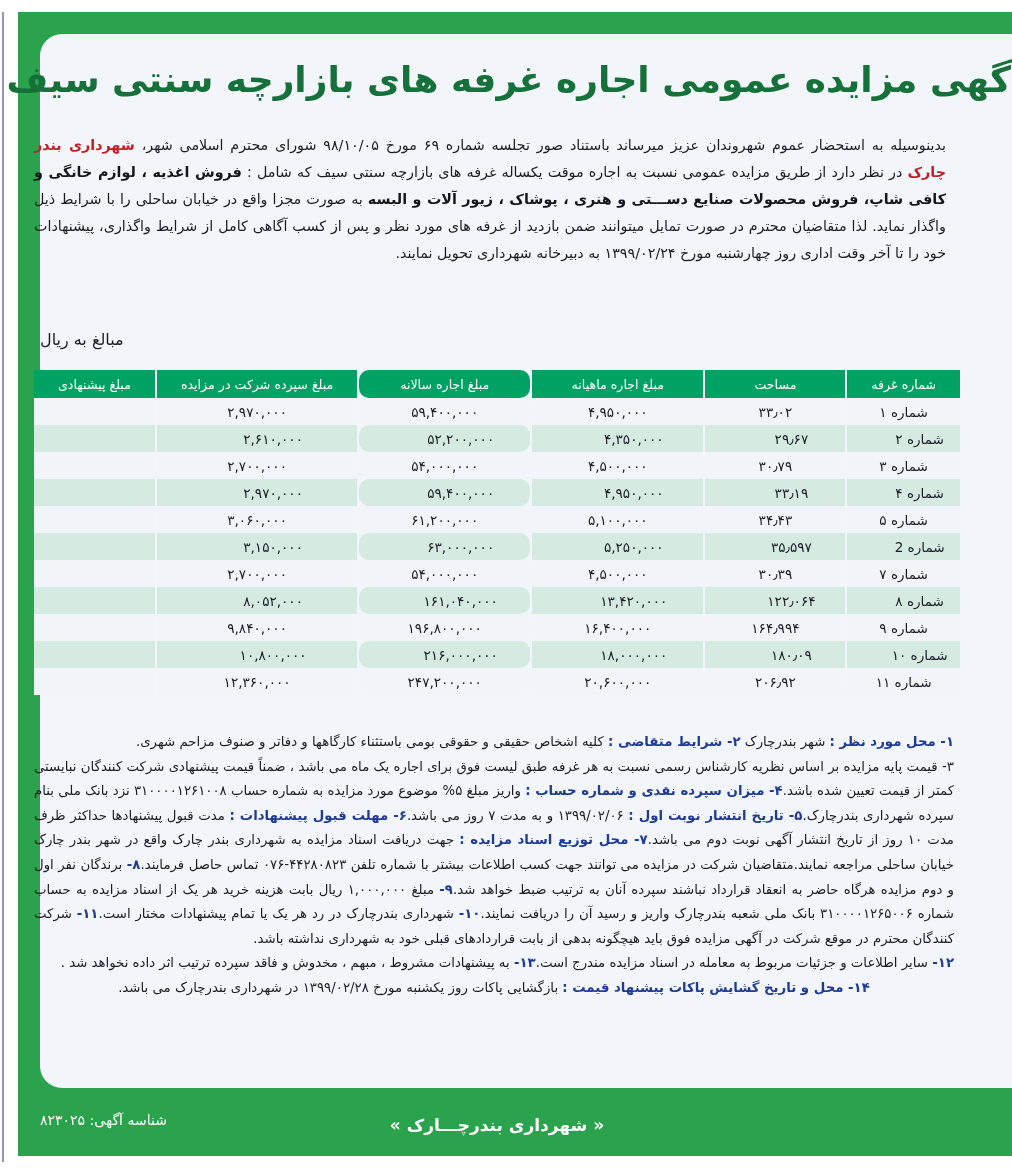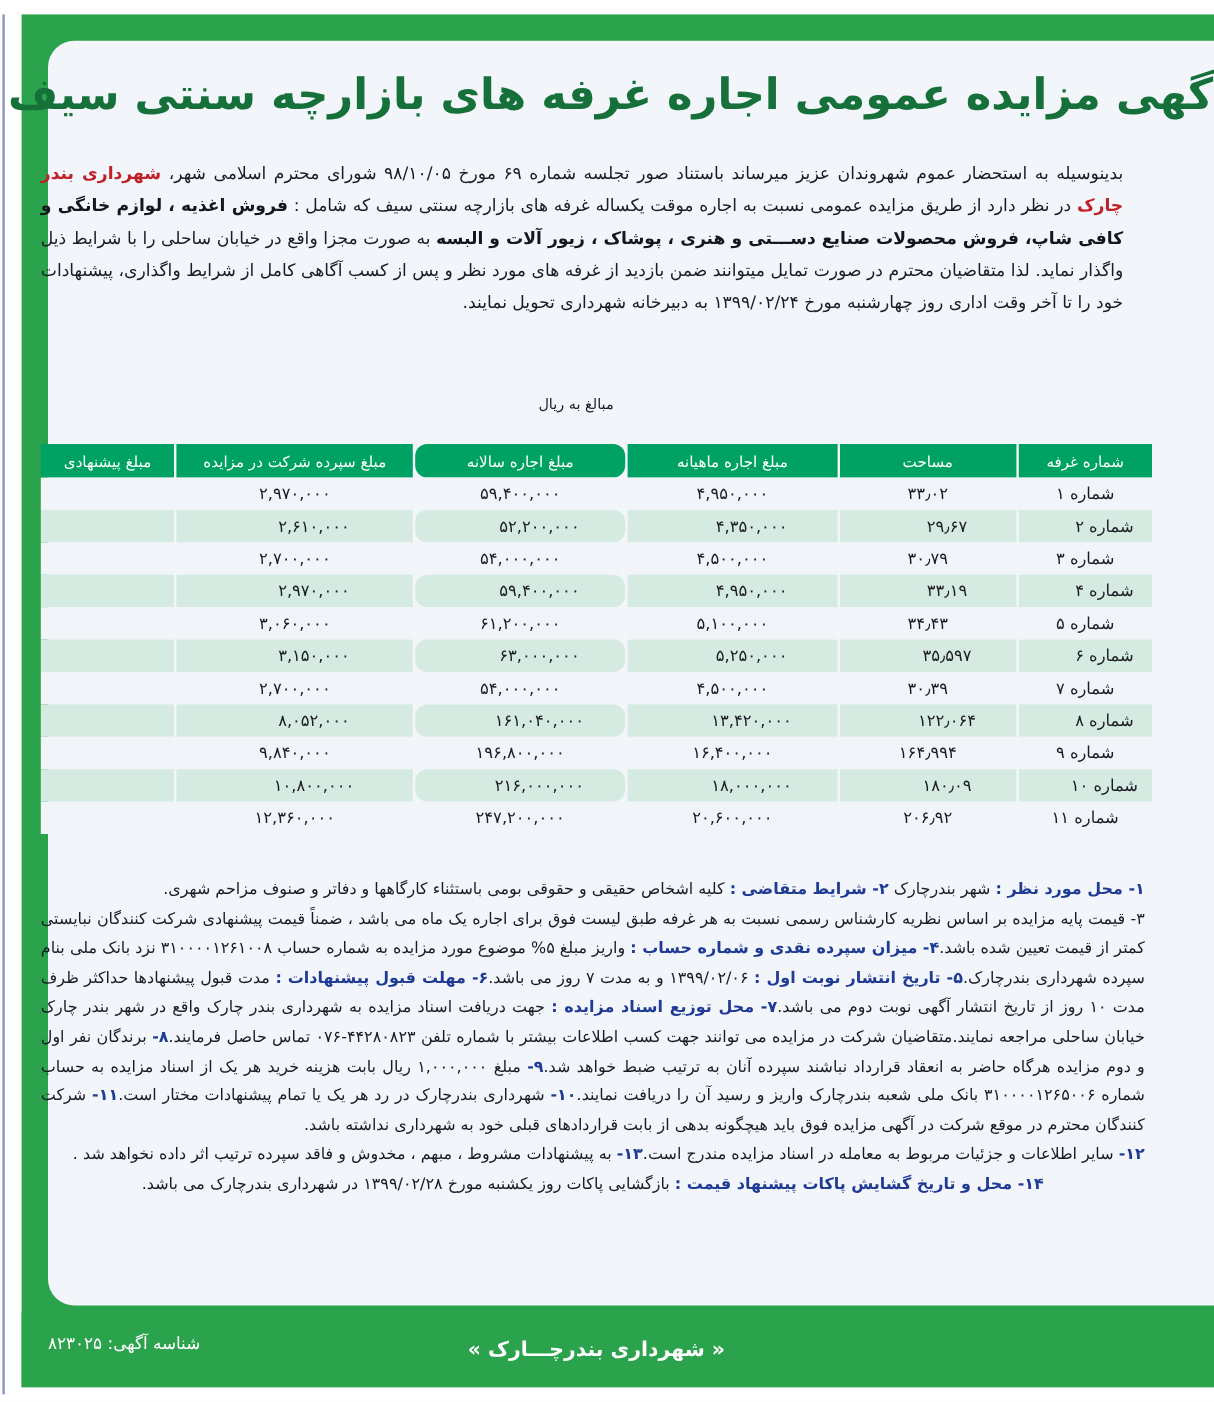--- a/index.html
+++ b/index.html
@@ -58,51 +58,51 @@
   .body-block {
     position: absolute;
     right: 58px; top: 132px;
     width: 920px;
     direction: rtl;
     text-align: justify;
     color: #1b1b24;
     font-size: 14.3px;
     line-height: 27px;
   }
-  .body-block p { margin: 0 18px 2px 0; }
+  .body-block p { margin: 0 8px 2px 0; }
   .b { font-weight: bold; color: #15151d; }
   .red { color: #c02026; font-weight: bold; }
 
   .riyal-row {
     position: absolute;
-    right: 72px; top: 330px;
+    right: 52px; top: 330px;
     width: 920px;
     direction: rtl;
-    display: flex; justify-content: center;
-    font-size: 12px;
+    display: flex; justify-content: flex-end;
+    font-size: 16px;
     color: #1b1b24;
   }
 
   
   table.bid {
     position: absolute;
     right: 50px; top: 370px;
     width: 930px;
     border-collapse: separate;
     border-spacing: 2px 0;
     direction: rtl;
     font-size: 13.6px;
   }
   table.bid thead th {
     background: #00a263;
     color: #ffffff;
     font-weight: normal;
     font-size: 12.6px;
     height: 28px;
-    padding: 2px 12px;
+    padding: 2px 24px;
     text-align: center;
     white-space: nowrap;
   }
   table.bid tbody td {
     height: 27px;
     text-align: center;
     color: #1b1b24;
     padding: 1px 6px;
     white-space: nowrap;
   }
@@ -225,21 +225,21 @@
         </tr>
         <tr class="odd">
           <td class="c-num">شماره ۵</td>
           <td class="c-area">۳۴٫۴۳</td>
           <td class="c-month">۵,۱۰۰,۰۰۰</td>
           <td class="c-year">۶۱,۲۰۰,۰۰۰</td>
           <td class="c-dep">۳,۰۶۰,۰۰۰</td>
           <td class="c-offer"></td>
         </tr>
         <tr class="even">
-          <td class="c-num">شماره ۶</td>
+          <td class="c-num">شماره 2</td>
           <td class="c-area">۳۵٫۵۹۷</td>
           <td class="c-month">۵,۲۵۰,۰۰۰</td>
           <td class="c-year">۶۳,۰۰۰,۰۰۰</td>
           <td class="c-dep">۳,۱۵۰,۰۰۰</td>
           <td class="c-offer"></td>
         </tr>
         <tr class="odd">
           <td class="c-num">شماره ۷</td>
           <td class="c-area">۳۰٫۳۹</td>
           <td class="c-month">۴,۵۰۰,۰۰۰</td>

